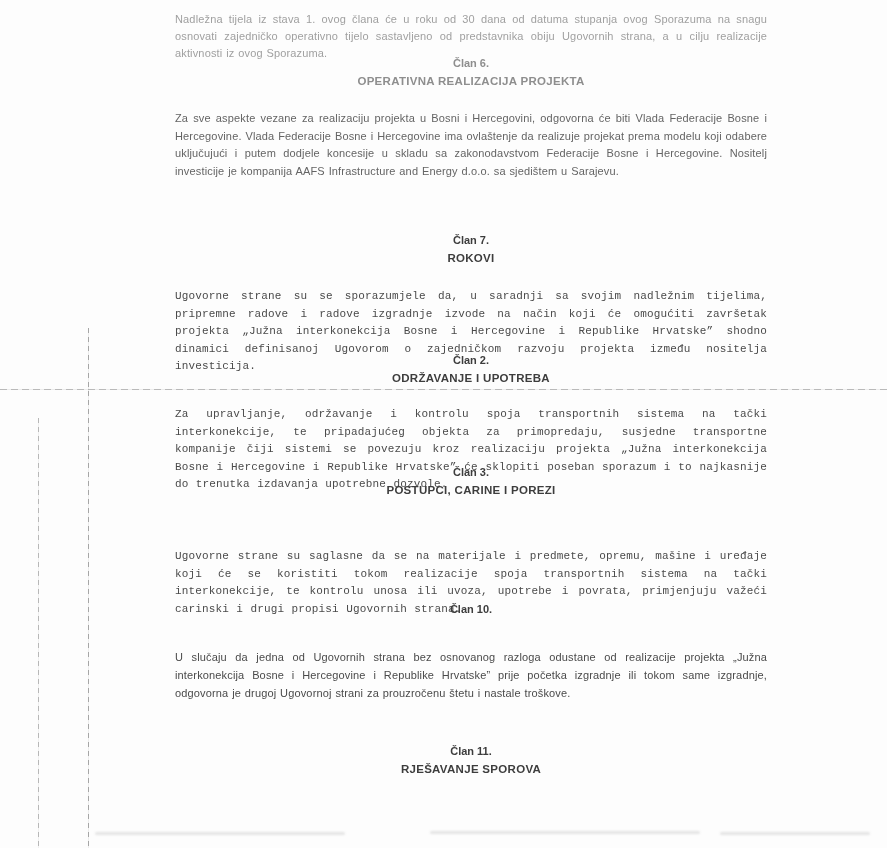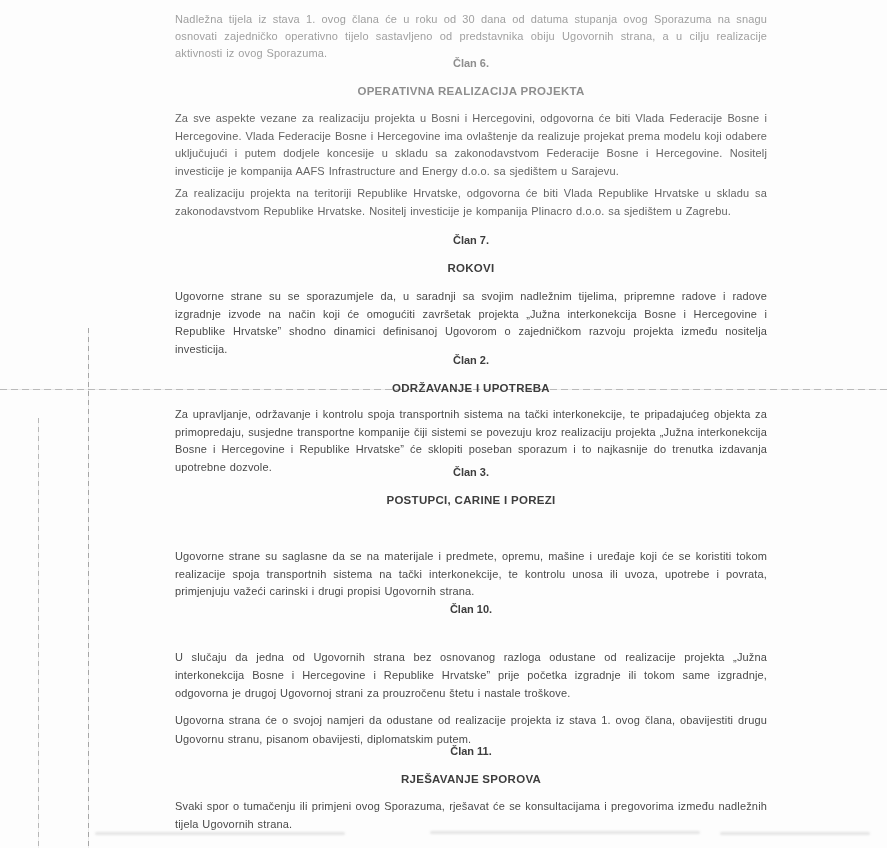--- a/index.html
+++ b/index.html
@@ -21,40 +21,40 @@
     width:592px;
     font-size:11px;
     line-height:17px;
     letter-spacing:0.15px;
     word-spacing:0.6px;
     text-align:justify;
     color:var(--dark-ink,#4a4a4a);
   }
   .intro{ color:var(--faded-ink,#a0a0a0); line-height:17px; }
   .art6p{ color:var(--mid-ink,#646464); line-height:17.5px; }
-  .lh175{ line-height:17.5px; }
+  .lh175{ line-height:17.5px;font-family:Liberation Mono, monospace; }
   .lh18{ line-height:18px; }
   .lh19{ line-height:19px; }
   .art-head{
     position:absolute;
     left:175px;
     width:592px;
     text-align:center;
     color:var(--head-ink,#3d3d3d);
   }
   .art-head .num{
     font-size:11px;
     font-weight:700;
     line-height:13px;
   }
   .art-head .ttl{
     font-size:11.5px;
     font-weight:700;
     line-height:13px;
-    margin-top:15px;
+    margin-top:5px;
     letter-spacing:0.3px;
   }
   .art-head.faded{ color:var(--faded-head-ink,#8e8e8e); }
   
   .vline{
     position:absolute;
     width:1px;
     background:repeating-linear-gradient(
       to bottom,
       rgba(95,95,95,0.55) 0px, rgba(95,95,95,0.55) 5px,
@@ -94,21 +94,20 @@
   <div class="smudge s2"></div>
   <div class="smudge s3"></div>
 
   <p class="b intro" style="top:0px">Nadležna tijela iz stava 1. ovog člana će u roku od 30 dana od datuma stupanja ovog Sporazuma na snagu osnovati zajedničko operativno tijelo sastavljeno od predstavnika obiju Ugovornih strana, a u cilju realizacije aktivnosti iz ovog Sporazuma.</p>
 
   <div class="art-head faded" style="top:57px">
     <div class="num">Član 6.</div>
     <div class="ttl">OPERATIVNA REALIZACIJA PROJEKTA</div>
   </div>
   <p class="b art6p" style="top:99px">Za sve aspekte vezane za realizaciju projekta u Bosni i Hercegovini, odgovorna će biti Vlada Federacije Bosne i Hercegovine. Vlada Federacije Bosne i Hercegovine ima ovlaštenje da realizuje projekat prema modelu koji odabere uključujući i putem dodjele koncesije u skladu sa zakonodavstvom Federacije Bosne i Hercegovine. Nositelj investicije je kompanija AAFS Infrastructure and Energy d.o.o. sa sjedištem u Sarajevu.</p>
-  <p class="b art6p" style="top:174px">Za realizaciju projekta na teritoriji Republike Hrvatske, odgovorna će biti Vlada Republike Hrvatske u skladu sa zakonodavstvom Republike Hrvatske. Nositelj investicije je kompanija Plinacro d.o.o. sa sjedištem u Zagrebu.</p>
 
   <div class="art-head" style="top:234px">
     <div class="num">Član 7.</div>
     <div class="ttl">ROKOVI</div>
   </div>
   <p class="b lh175" style="top:277px">Ugovorne strane su se sporazumjele da, u saradnji sa svojim nadležnim tijelima, pripremne radove i radove izgradnje izvode na način koji će omogućiti završetak projekta „Južna interkonekcija Bosne i Hercegovine i Republike Hrvatske” shodno dinamici definisanoj Ugovorom o zajedničkom razvoju projekta između nositelja investicija.</p>
 
   <div class="art-head" style="top:354px">
     <div class="num">Član 2.</div>
     <div class="ttl">ODRŽAVANJE I UPOTREBA</div>
@@ -118,21 +117,19 @@
   <div class="art-head" style="top:466px">
     <div class="num">Član 3.</div>
     <div class="ttl">POSTUPCI, CARINE I POREZI</div>
   </div>
   <p class="b lh175" style="top:537px">Ugovorne strane su saglasne da se na materijale i predmete, opremu, mašine i uređaje koji će se koristiti tokom realizacije spoja transportnih sistema na tački interkonekcije, te kontrolu unosa ili uvoza, upotrebe i povrata, primjenjuju važeći carinski i drugi propisi Ugovornih strana.</p>
 
   <div class="art-head" style="top:603px">
     <div class="num">Član 10.</div>
   </div>
   <p class="b lh18" style="top:637px">U slučaju da jedna od Ugovornih strana bez osnovanog razloga odustane od realizacije projekta „Južna interkonekcija Bosne i Hercegovine i Republike Hrvatske” prije početka izgradnje ili tokom same izgradnje, odgovorna je drugoj Ugovornoj strani za prouzročenu štetu i nastale troškove.</p>
-  <p class="b lh19" style="top:700px">Ugovorna strana će o svojoj namjeri da odustane od realizacije projekta iz stava 1. ovog člana,  obavijestiti drugu Ugovornu stranu, pisanom obavijesti, diplomatskim putem.</p>
 
   <div class="art-head" style="top:745px">
     <div class="num">Član 11.</div>
     <div class="ttl">RJEŠAVANJE SPOROVA</div>
   </div>
-  <p class="b lh18" style="top:786px">Svaki spor o tumačenju ili primjeni ovog Sporazuma, rješavat će se konsultacijama i pregovorima između nadležnih tijela Ugovornih strana.</p>
 
 </div>
 
 </body></html>

